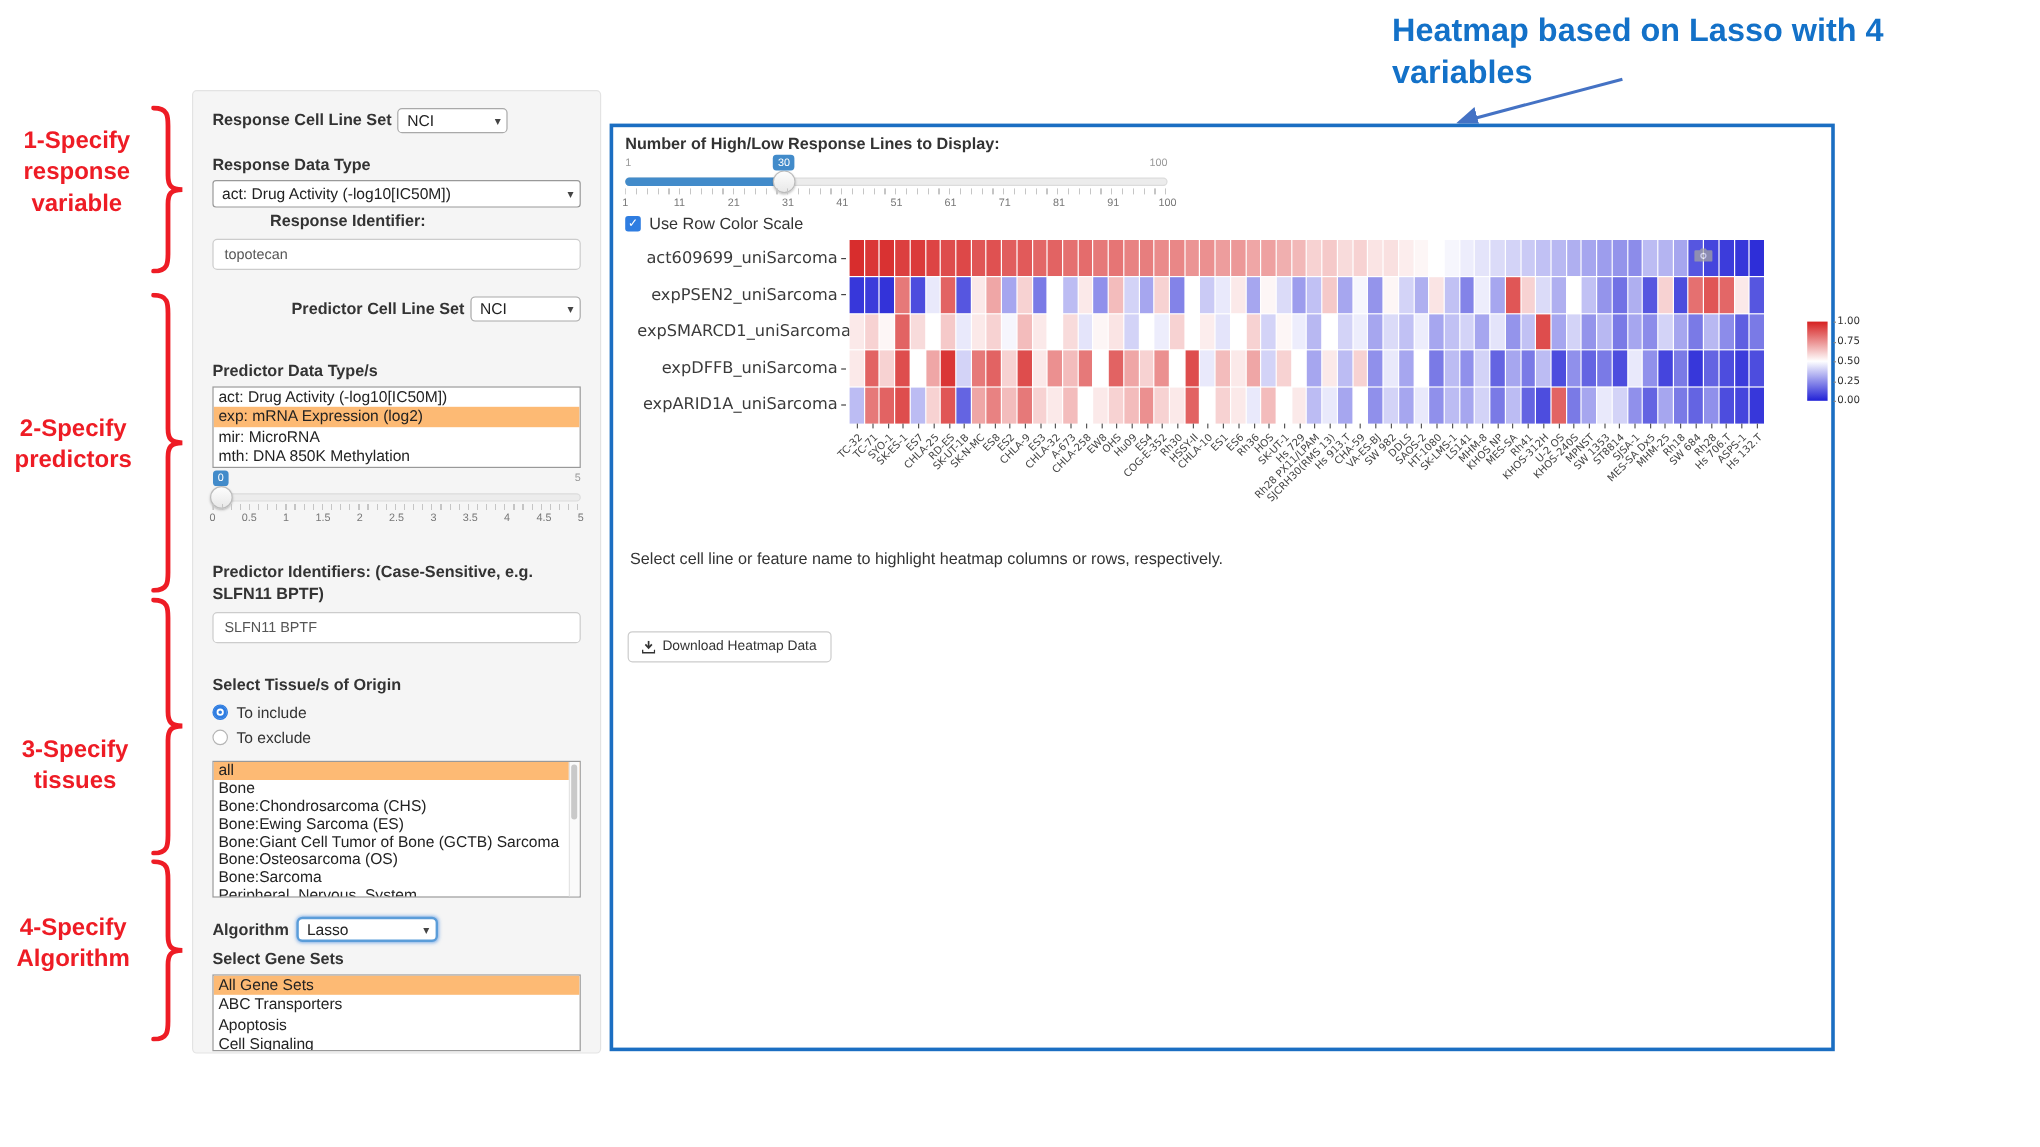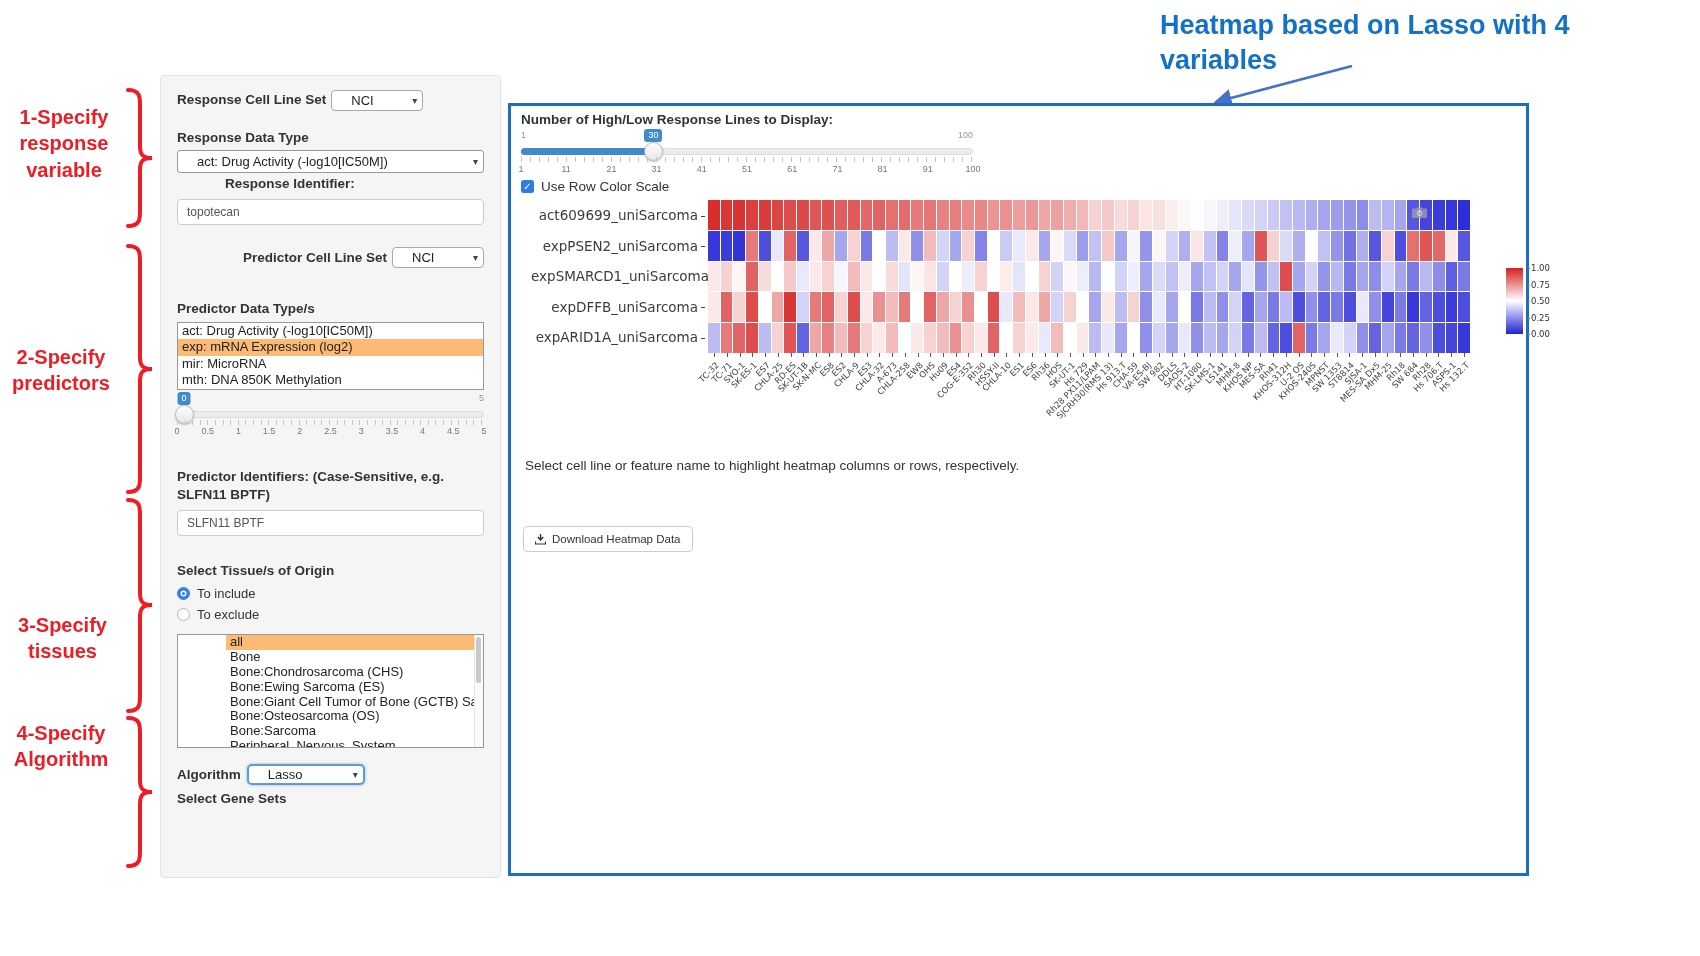--- a/index.html
+++ b/index.html
@@ -15,21 +15,21 @@
   
   .step-label{position:absolute;color:#ee1c25;font-weight:bold;font-size:20px;line-height:1.32;text-align:center;}
   .brace{position:absolute;left:124px;width:32px;}
   .note{position:absolute;left:1160px;top:8px;width:480px;font-size:27px;line-height:1.3;font-weight:bold;color:#1371c8;}
   .note-arrow{position:absolute;left:1200px;top:58px;}
 
   
   .sidebar{position:absolute;left:160px;top:75px;width:341px;height:803px;background:#f5f5f5;border:1px solid #e3e3e3;border-radius:4px;box-sizing:border-box;padding:14px 16px;font-size:13px;overflow:hidden;}
   .lbl{font-weight:bold;font-size:13.5px;color:#333;line-height:1.35;}
   .inline-row{display:flex;align-items:center;}
-  .sel{display:inline-flex;align-items:center;justify-content:space-between;background:#fff;border:1px solid #a9a9a9;border-radius:4px;height:21px;padding:0 5px 0 19px;font-size:13px;color:#222;box-sizing:border-box;}
+  .sel{display:inline-flex;align-items:center;justify-content:space-between;background:#fff;border:1px solid #a9a9a9;border-radius:4px;height:21px;padding:0 5px 0 7px;font-size:13px;color:#222;box-sizing:border-box;}
   .sel .chev{font-size:10px;color:#444;margin-left:6px;}
   .sel.full{width:100%;height:23px;margin:3px 0 2px 0;border-radius:3px;border-color:#999;}
   .sel.focused{border:2px solid #5b9dd9;box-shadow:0 0 3px rgba(82,148,226,.7);border-radius:5px;}
   .txt-input{background:#fff;border:1px solid #ccc;border-radius:4px;height:26px;display:flex;align-items:center;padding:0 9px;font-size:12px;color:#555;box-sizing:border-box;width:100%;}
   .listbox{position:relative;background:#fff;border:1px solid #999;width:100%;box-sizing:border-box;overflow:hidden;}
   .opt{font-size:13px;line-height:16.5px;padding:0 4px;white-space:nowrap;color:#222;}
   .opt.selected{background:#fdba74;}
   .listbox.tight .opt{line-height:14.8px;}
   .scrollbar{position:absolute;right:0;top:0;bottom:0;width:8px;background:#fafafa;border-left:1px solid #e4e4e4;}
   .scrollbar .thumb{position:absolute;left:1px;top:2px;width:5px;height:46px;border-radius:3px;background:#c9c9c9;}
@@ -90,21 +90,21 @@
   <div class="step-label" style="left:2px;top:344px;width:118px;">2-Specify predictors</div>
   <svg class="brace" style="top:244px;" width="32" height="250" viewBox="0 0 32 250">
       <path d="M4,2 C16,2 16,9 16,17 L16,113 C16,121 18,125 28,125 C18,125 16,129 16,137 L16,233 C16,241 16,248 4,248" fill="none" stroke="#ee1c25" stroke-width="4" stroke-linecap="round"></path>
     </svg>
 
   <div class="step-label" style="left:10px;top:612px;width:105px;">3-Specify tissues</div>
   <svg class="brace" style="top:498px;" width="32" height="215" viewBox="0 0 32 215">
       <path d="M4,2 C16,2 16,9 16,17 L16,95 C16,103 18,107 28,107 C18,107 16,111 16,119 L16,198 C16,206 16,213 4,213" fill="none" stroke="#ee1c25" stroke-width="4" stroke-linecap="round"></path>
     </svg>
 
-  <div class="step-label" style="left:6px;top:720px;width:110px;">4-Specify Algorithm</div>
+  <div class="step-label" style="left:6px;top:760px;width:110px;">4-Specify Algorithm</div>
   <svg class="brace" style="top:716px;" width="32" height="152" viewBox="0 0 32 152">
       <path d="M4,2 C16,2 16,9 16,17 L16,64 C16,72 18,76 28,76 C18,76 16,80 16,88 L16,135 C16,143 16,150 4,150" fill="none" stroke="#ee1c25" stroke-width="4" stroke-linecap="round"></path>
     </svg>
 
   <div class="note">Heatmap based on Lasso with 4 variables</div>
   <svg class="note-arrow" width="170" height="52" viewBox="0 0 170 52">
     <defs>
         <marker id="ah" markerWidth="9" markerHeight="9" refX="6" refY="3.5" orient="auto">
           <path d="M0,0 L7,3.5 L0,7 Z" fill="#4472c4"></path>
         </marker>
@@ -179,21 +179,21 @@
     <div style="margin-bottom:12px;">
         <div class="radio-row">
           <span class="radio on"></span>
           <span>To include</span>
         </div>
         <div class="radio-row">
           <span class="radio"></span>
           <span>To exclude</span>
         </div>
       </div>
-    <div class="listbox tight" style="height:114px;margin-bottom:16px;padding-left:48px;">
+    <div class="listbox tight" style="height:114px;margin-bottom:16px;">
       <div class="scrollbar">
           <div class="thumb"></div>
         </div>
     <div class="opt selected">all</div>
         <div class="opt">Bone</div>
         <div class="opt">Bone:Chondrosarcoma (CHS)</div>
         <div class="opt">Bone:Ewing Sarcoma (ES)</div>
         <div class="opt">Bone:Giant Cell Tumor of Bone (GCTB) Sarcoma</div>
         <div class="opt">Bone:Osteosarcoma (OS)</div>
         <div class="opt">Bone:Sarcoma</div>
@@ -201,20 +201,26 @@
       </div>
 
     <div class="inline-row" style="margin-bottom:5px;">
       <span class="lbl">Algorithm</span>
       <span class="sel focused" style="width:118px;margin-left:6px;">
         <span>Lasso</span>
         <span class="chev">▾</span>
       </span>
     </div>
     <div class="lbl" style="margin-bottom:3px;">Select Gene Sets</div>
+    <div class="listbox" style="height:64px;margin-bottom:5px;">
+        <div class="opt selected">All Gene Sets</div>
+        <div class="opt">ABC Transporters</div>
+        <div class="opt">Apoptosis</div>
+        <div class="opt">Cell Signaling</div>
+      </div>
 
     
     
   </div>
 
 
   <div class="panel">
     <div class="panel-inner">
       <div class="hm-title">Number of High/Low Response Lines to Display:</div>
 

